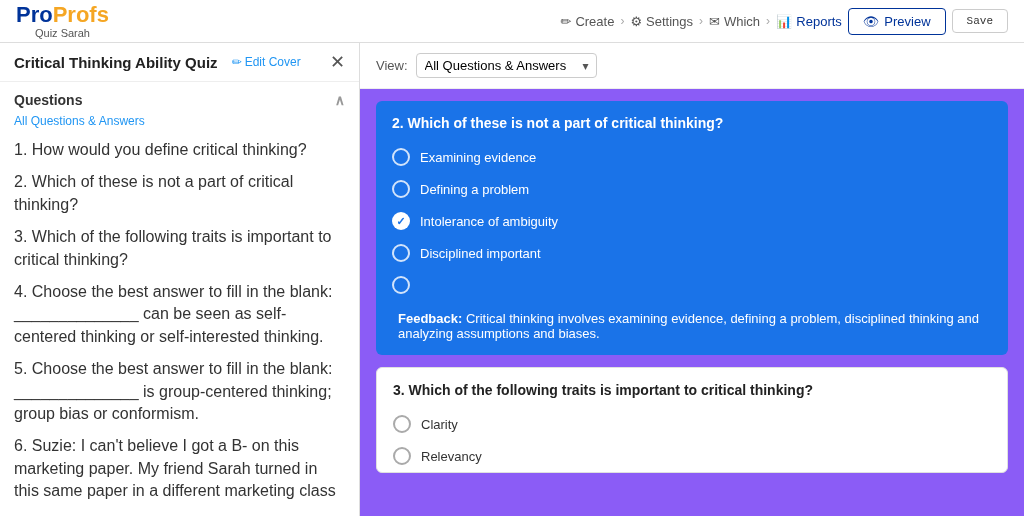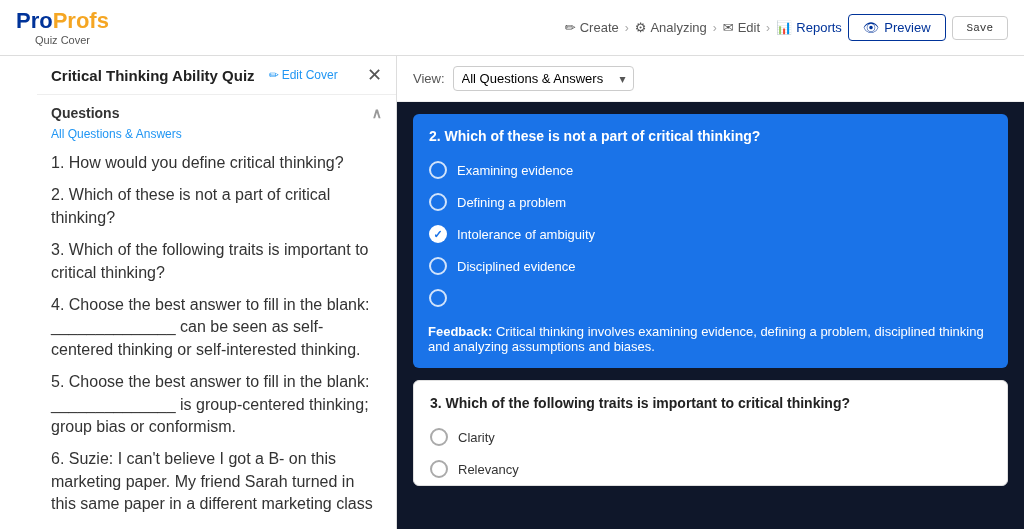--- a/index.html
+++ b/index.html
@@ -5,21 +5,21 @@
     * { box-sizing: border-box; margin: 0; padding: 0; }
     body { font-family: Arial, sans-serif; font-size: 14px; color: #333; background: #fff; height: 529px; overflow: hidden; }
 
     
     .header {
       display: flex;
       align-items: center;
       justify-content: space-between;
       padding: 8px 16px;
       border-bottom: 1px solid #ddd;
-      height: 56px;
+      height: 43px;
       background: #fff;
     }
     .logo-area {
       display: flex;
       flex-direction: column;
       line-height: 1.1;
     }
     .logo-pro { font-size: 22px; font-weight: 900; }
     .logo-sub { font-size: 11px; color: #555; text-align: center; }
     .nav-right {
@@ -68,21 +68,20 @@
 
     
     .sidebar {
       width: 360px;
       min-width: 360px;
       border-right: 1px solid #ddd;
       display: flex;
       flex-direction: column;
       background: #fff;
       overflow: hidden;
-      margin-left: 37px;
     }
     .sidebar-title-bar {
       display: flex;
       align-items: center;
       justify-content: space-between;
       padding: 10px 14px;
       border-bottom: 1px solid #eee;
     }
     .quiz-title {
       font-size: 15px;
@@ -150,21 +149,21 @@
       font-weight: bold;
       font-size: 14px;
       color: #333;
       border-top: 1px solid #eee;
     }
 
     
     .content-area {
       flex: 1;
       overflow-y: auto;
-      background: #0f172a;
+      background: #8b5cf6;
     }
     .view-bar {
       display: flex;
       align-items: center;
       padding: 10px 16px;
       background: #fff;
       border-bottom: 1px solid #eee;
       gap: 8px;
     }
     .view-label { font-size: 13px; color: #555; }
@@ -257,57 +256,57 @@
       flex-shrink: 0;
     }
     .check-icon::after {
       content: '✓';
       color: #1a73e8;
       font-size: 11px;
       font-weight: bold;
     }
 
     .feedback-section {
-      padding: 10px 15px 14px;
+      padding: 10px 22px 14px;
       font-size: 13px;
     }
     .feedback-section.highlighted { color: #fff; }
     .feedback-label { font-weight: bold; }
 
     
     .sidebar-inner::-webkit-scrollbar,
     .content-area::-webkit-scrollbar { width: 6px; }
     .sidebar-inner::-webkit-scrollbar-thumb,
     .content-area::-webkit-scrollbar-thumb { background: #ccc; border-radius: 3px; }
   </style>
 </head>
 <body>
 
 <div class="header">
   <div class="logo-area">
     <div class="logo-pro">
       <span style="color:#003399">Pro</span><span style="color:#f5a623">Profs</span>
     </div>
-    <div class="logo-sub">Quiz Cover</div>
+    <div class="logo-sub">Quiz Sarah</div>
   </div>
 
   <div class="nav-right">
     <div class="nav-step">
       <span>✏</span>
       <span>Create</span>
     </div>
     <span class="nav-sep">›</span>
     <div class="nav-step">
       <span>⚙</span>
-      <span>Analyzing</span>
+      <span>Settings</span>
     </div>
     <span class="nav-sep">›</span>
     <div class="nav-step">
       <span>✉</span>
-      <span>Edit</span>
+      <span>Which</span>
     </div>
     <span class="nav-sep">›</span>
     <div class="nav-step active">
       <span>📊</span>
       <span>Reports</span>
     </div>
 
     <button class="btn-preview">
       <span>👁</span>
       <span>Preview</span>
@@ -375,21 +374,21 @@
           <div class="answer-option">
             <div class="radio-circle unchecked"></div>
             <span>Defining a problem</span>
           </div>
           <div class="answer-option">
             <div class="check-icon"></div>
             <span>Intolerance of ambiguity</span>
           </div>
           <div class="answer-option">
             <div class="radio-circle unchecked"></div>
-            <span>Disciplined evidence</span>
+            <span>Disciplined important</span>
           </div>
           <div class="answer-option">
             <div class="radio-circle unchecked"></div>
           </div>
           <div class="feedback-section highlighted"><span class="feedback-label">Feedback:</span><span> Critical thinking involves examining evidence, defining a problem, disciplined thinking and analyzing assumptions and biases.</span></div>
         </div>
         <div class="question-card plain">
           <div class="question-header">3.  Which of the following traits is important to critical thinking?</div>
           <div class="answer-option">
             <div class="radio-circle plain-unchecked"></div>

